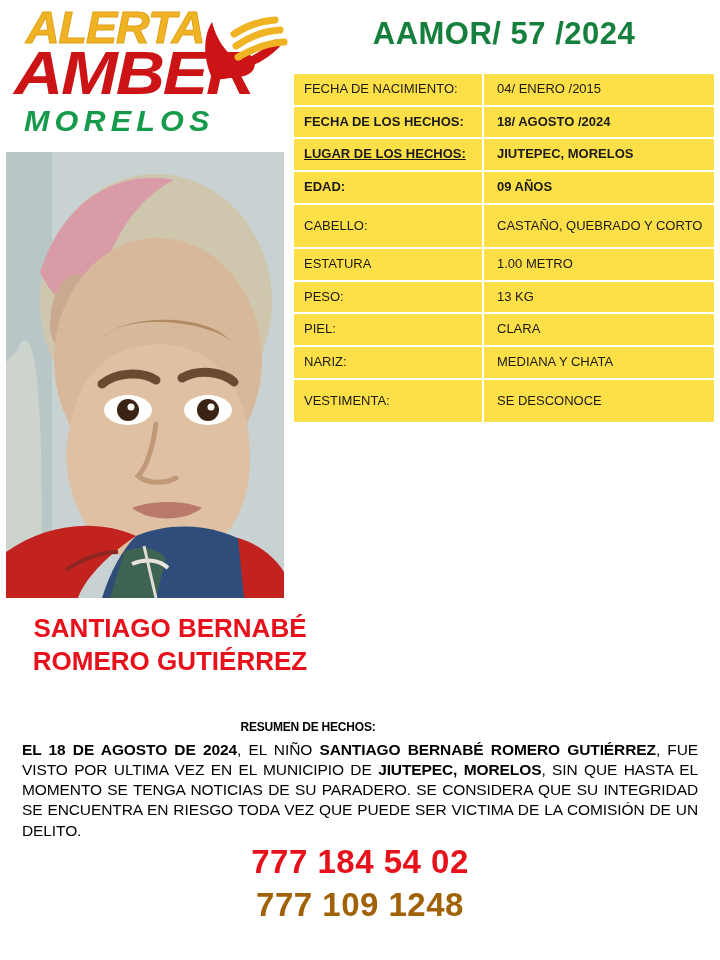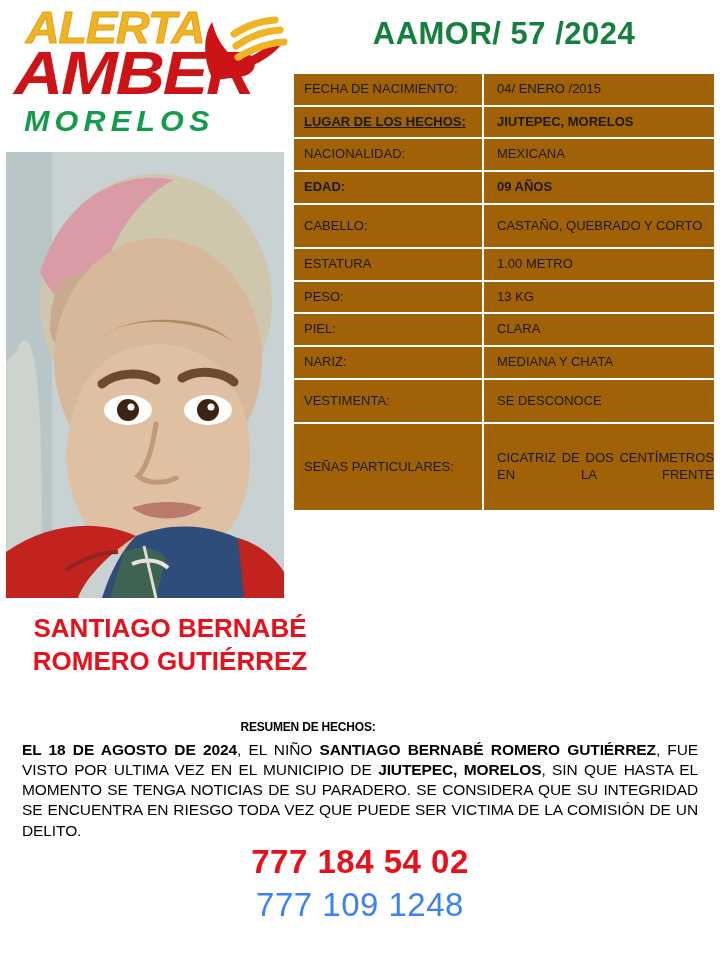--- a/index.html
+++ b/index.html
@@ -57,21 +57,21 @@
 
   
   #info-table{
     position:absolute;left:294px;top:72px;
     width:420px;
     border-collapse:separate;
     border-spacing:0 2px;
     font-size:13px;
   }
   #info-table td{
-    background:#a16207;
+    background:#fde047;
     padding:7px 0 7px 10px;
     vertical-align:middle;
     color:#1a1a1a;
     line-height:1.28;
   }
   #info-table td.k{width:172px;padding-right:6px;}
   #info-table td.v{
     padding-left:13px;
     border-left:2px solid #ffffff;
   }
@@ -119,22 +119,22 @@
   #phone-primary{
     position:absolute;left:0;top:843px;width:720px;
     text-align:center;
     color:#E8101B;
     font-weight:bold;font-size:33px;
     letter-spacing:0.5px;
   }
   #phone-secondary{
     position:absolute;left:0;top:886px;width:720px;
     text-align:center;
-    color:#3b82f6;
-    font-weight:normal;font-size:33px;
+    color:#a16207;
+    font-weight:bold;font-size:33px;
     letter-spacing:0.5px;
   }
 </style>
 </head>
 <body>
 
 <div id="logo">
   <div class="logo-alerta">ALERTA</div>
   <div class="logo-amber">AMBER</div>
   <div class="logo-morelos">MORELOS</div>
@@ -180,26 +180,26 @@
   </svg>
 </div>
 
 <table id="info-table">
   <tbody>
       <tr>
         <td class="k"><span>FECHA DE NACIMIENTO:</span></td>
         <td class="v"><span>04/ ENERO /2015</span></td>
       </tr>
       <tr>
+        <td class="k"><span class="b">FECHA  DE LOS HECHOS:</span></td>
+        <td class="v"><span class="b">18/ AGOSTO /2024</span></td>
+      </tr>
+      <tr>
         <td class="k"><span class="b u">LUGAR  DE LOS HECHOS:</span></td>
         <td class="v"><span class="b">JIUTEPEC, MORELOS</span></td>
-      </tr>
-      <tr>
-        <td class="k"><span>NACIONALIDAD:</span></td>
-        <td class="v"><span>MEXICANA</span></td>
       </tr>
       <tr>
         <td class="k"><span class="b">EDAD:</span></td>
         <td class="v"><span class="b">09 AÑOS</span></td>
       </tr>
       <tr class="tall">
         <td class="k"><span>CABELLO:</span></td>
         <td class="v"><span>CASTAÑO, QUEBRADO Y CORTO</span></td>
       </tr>
       <tr>
@@ -215,26 +215,20 @@
         <td class="v"><span>CLARA</span></td>
       </tr>
       <tr>
         <td class="k"><span>NARIZ:</span></td>
         <td class="v"><span>MEDIANA  Y CHATA</span></td>
       </tr>
       <tr class="tall">
         <td class="k"><span>VESTIMENTA:</span></td>
         <td class="v"><span>SE DESCONOCE</span></td>
       </tr>
-      <tr class="xtall">
-        <td class="k"><span>SEÑAS PARTICULARES:</span></td>
-        <td class="v">
-          <span class="just" style="display: block;">CICATRIZ DE DOS CENTÍMETROS EN LA FRENTE</span>
-        </td>
-      </tr>
     </tbody>
 </table>
 
 <div id="victim-name">
   <div>SANTIAGO BERNABÉ</div>
   <div>ROMERO GUTIÉRREZ</div>
 </div>
 
 <div id="summary-heading">RESUMEN DE HECHOS:</div>
 <div id="summary-body">

